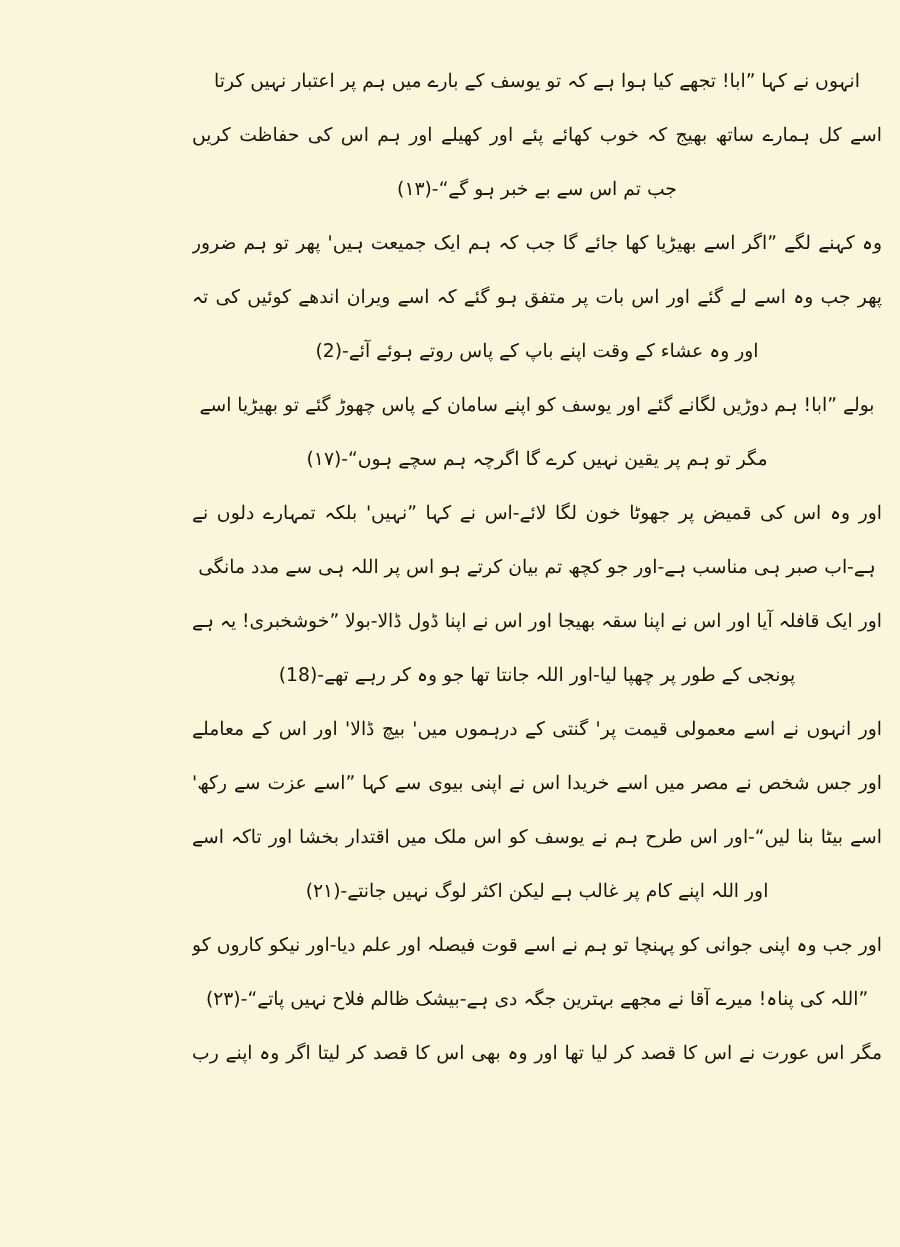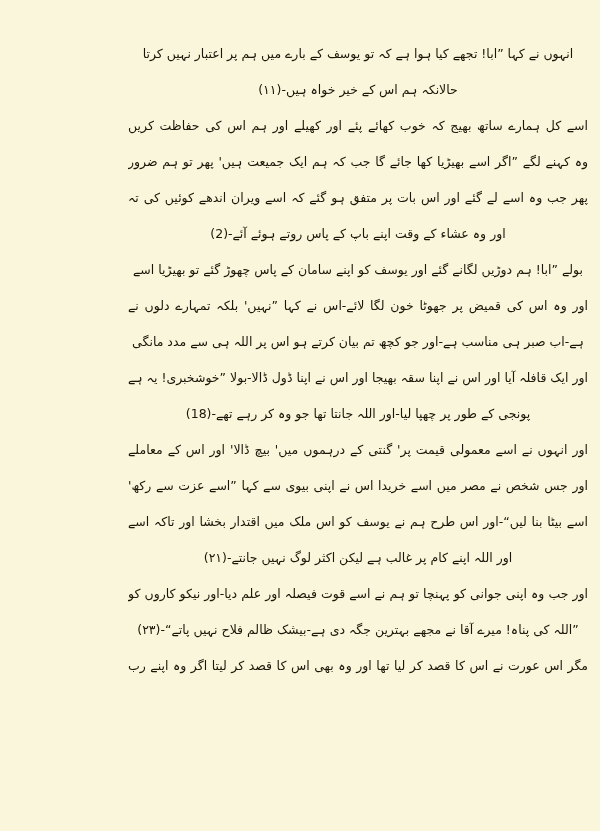--- a/index.html
+++ b/index.html
@@ -36,26 +36,27 @@
   }
   .line.center {
     text-align: center;
   }
 </style>
 </head>
 <body style="background: rgb(250, 246, 220);">
 
 <div class="page" style="color: rgb(27, 23, 8);">
   <div class="line center">انہوں نے کہا ”ابا! تجھے کیا ہوا ہے کہ تو یوسف کے بارے میں ہم پر اعتبار نہیں کرتا</div>
-  <div class="line center">حالانکہ ہم اس کے خیر خواہ ہیں-(۱۱)</div>
   <div class="line justify">اسے کل ہمارے ساتھ بھیج کہ خوب کھائے پئے اور کھیلے اور ہم اس کی حفاظت کریں گے“-(13)</div>
+  <div class="line center">جب تم اس سے بے خبر ہو گے“-(۱۳)</div>
   <div class="line justify">وہ کہنے لگے ”اگر اسے بھیڑیا کھا جائے گا جب کہ ہم ایک جمیعت ہیں' پھر تو ہم ضرور نقصان میں رہیں گے“-(۱۴)</div>
   <div class="line justify">پھر جب وہ اسے لے گئے اور اس بات پر متفق ہو گئے کہ اسے ویران اندھے کوئیں کی تہ میں ڈال دیں' اور ہم نے اس کی</div>
   <div class="line center">اور وہ عشاء کے وقت اپنے باپ کے پاس روتے ہوئے آئے-(2)</div>
   <div class="line center">بولے ”ابا! ہم دوڑیں لگانے گئے اور یوسف کو اپنے سامان کے پاس چھوڑ گئے تو بھیڑیا اسے کھا گیا'</div>
+  <div class="line center">مگر تو ہم پر یقین نہیں کرے گا اگرچہ ہم سچے ہوں“-(۱۷)</div>
   <div class="line justify">اور وہ اس کی قمیض پر جھوٹا خون لگا لائے-اس نے کہا ”نہیں' بلکہ تمہارے دلوں نے تمہارے لئے ایک کام کو سنوارا</div>
   <div class="line center">ہے-اب صبر ہی مناسب ہے-اور جو کچھ تم بیان کرتے ہو اس پر اللہ ہی سے مدد مانگی جا سکتی ہے“-(19)</div>
   <div class="line justify">اور ایک قافلہ آیا اور اس نے اپنا سقہ بھیجا اور اس نے اپنا ڈول ڈالا-بولا ”خوشخبری! یہ ہے لڑکا!“ اور انہوں نے اسے</div>
   <div class="line center">پونجی کے طور پر چھپا لیا-اور اللہ جانتا تھا جو وہ کر رہے تھے-(18)</div>
   <div class="line justify">اور انہوں نے اسے معمولی قیمت پر' گنتی کے درہموں میں' بیچ ڈالا' اور اس کے معاملے میں وہ بے رغبت تھے-(۲۰)</div>
   <div class="line justify">اور جس شخص نے مصر میں اسے خریدا اس نے اپنی بیوی سے کہا ”اسے عزت سے رکھ' ممکن ہے وہ ہمیں نفع دے یا ہم</div>
   <div class="line justify">اسے بیٹا بنا لیں“-اور اس طرح ہم نے یوسف کو اس ملک میں اقتدار بخشا اور تاکہ اسے واقعات کی تعبیر کرنا سکھائیں-</div>
   <div class="line center">اور اللہ اپنے کام پر غالب ہے لیکن اکثر لوگ نہیں جانتے-(۲۱)</div>
   <div class="line justify">اور جب وہ اپنی جوانی کو پہنچا تو ہم نے اسے قوت فیصلہ اور علم دیا-اور نیکو کاروں کو ہم اسی طرح بدلہ دیا کرتے ہیں-(۲۲)</div>
   <div class="line center">”اللہ کی پناہ! میرے آقا نے مجھے بہترین جگہ دی ہے-بیشک ظالم فلاح نہیں پاتے“-(۲۳)</div>

